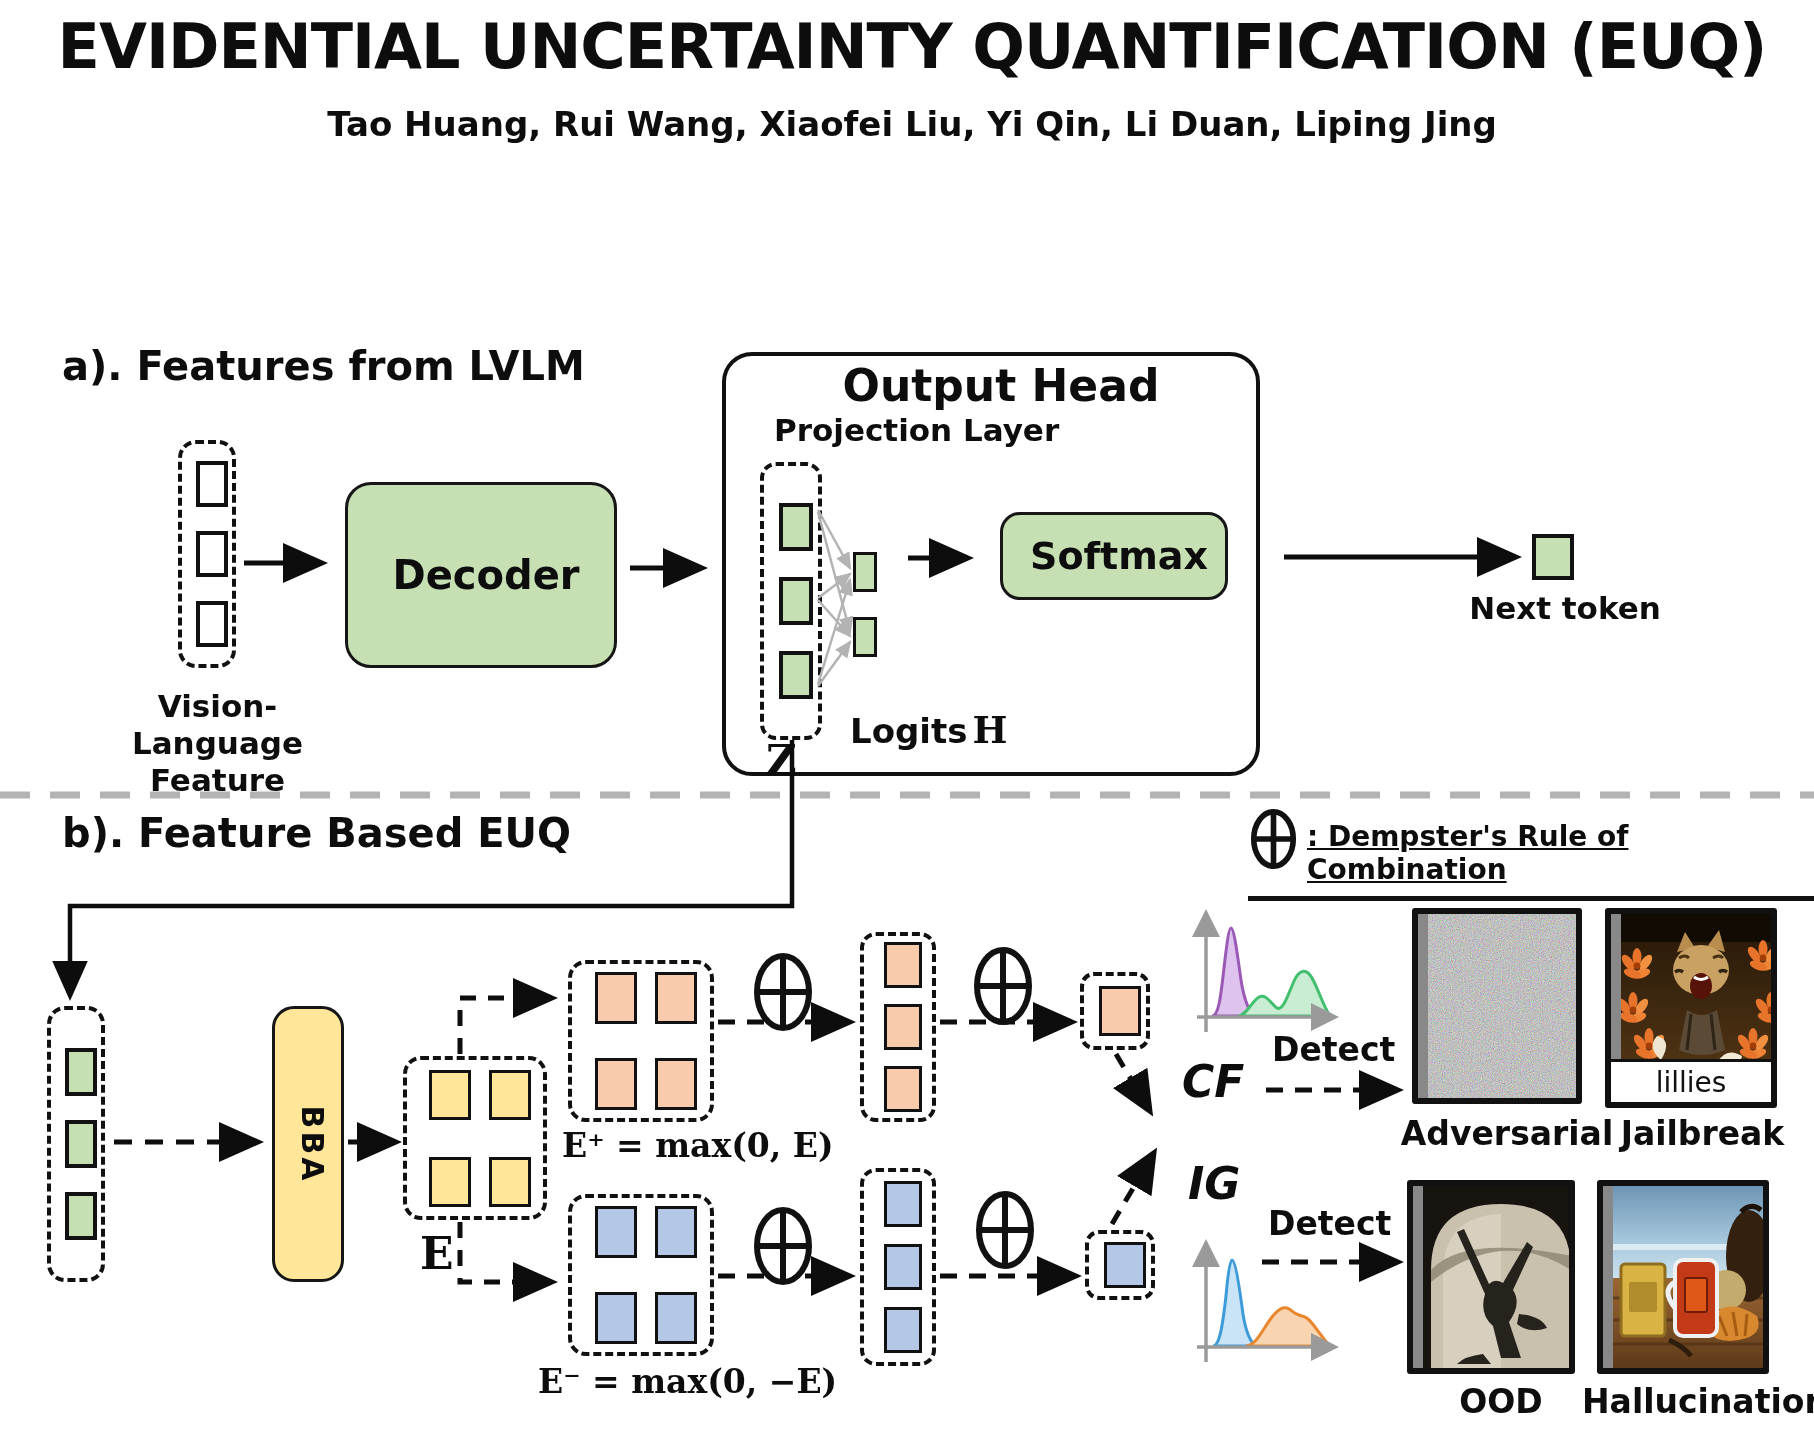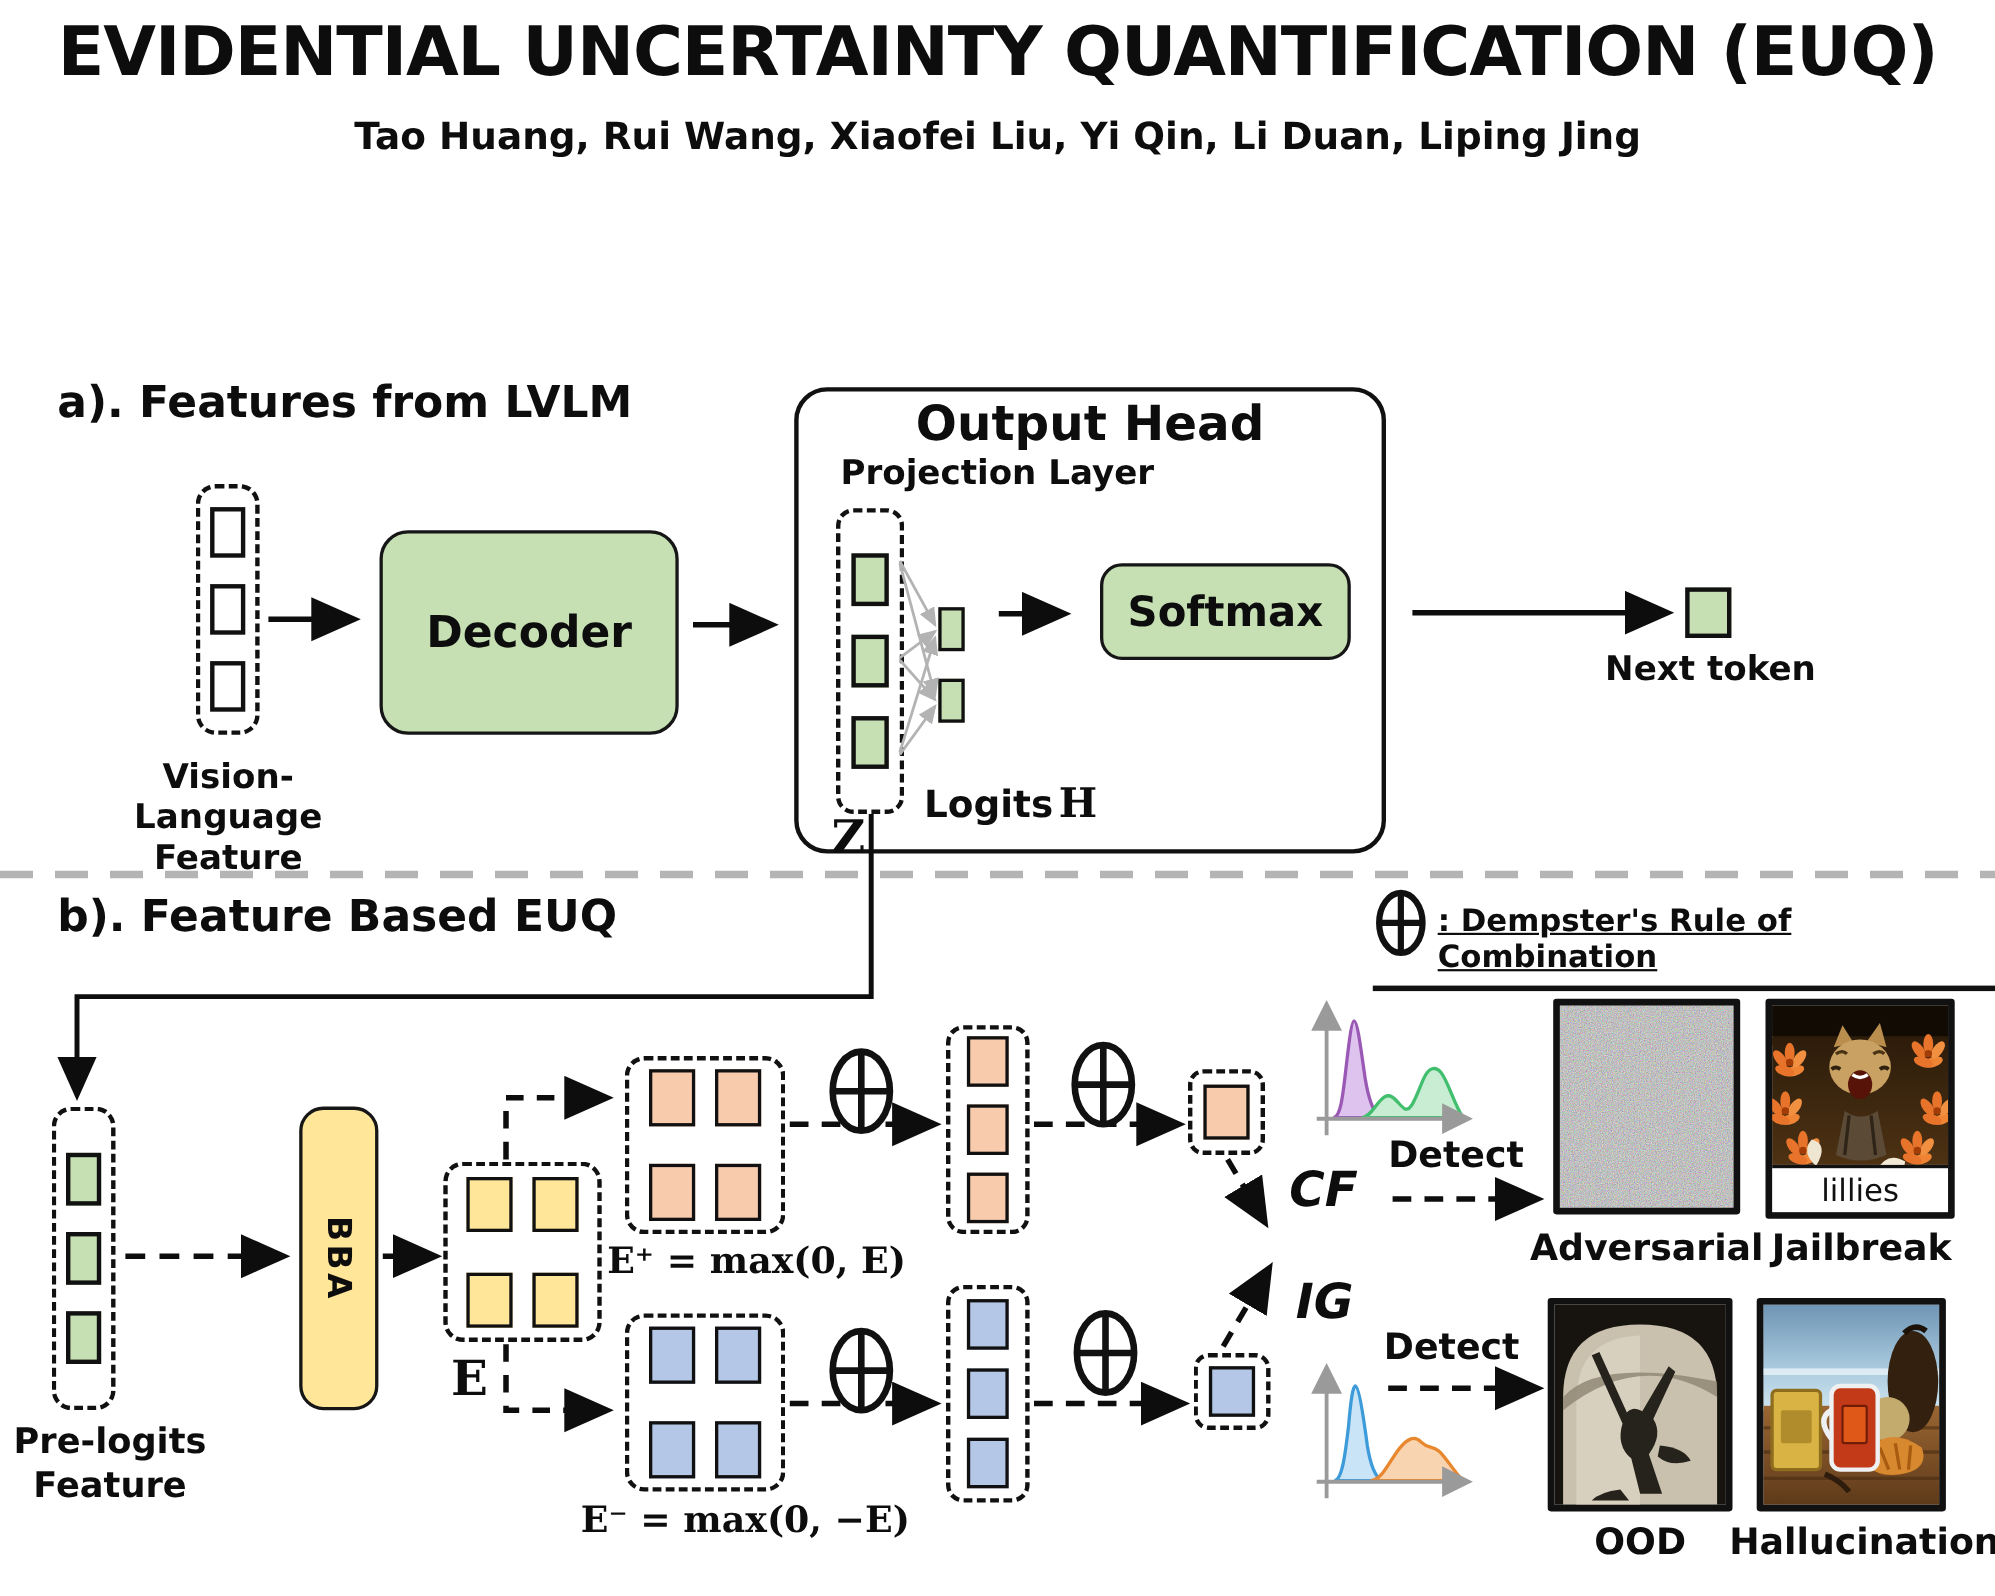--- a/index.html
+++ b/index.html
@@ -1,20 +1,20 @@
 <!DOCTYPE html>
 <html style="--feature-green: #c6e0b4; --evidence-yellow: #ffe699; --positive-orange: #f8cbad; --negative-blue: #b4c7e7; --affiliation-red: #c40000; --divider-gray: #b4b4b4; --density-purple: #9b59b6; --density-green: #41bf6e; --density-blue: #3d9bd9; --density-orange: #e8872e;"><head>
 <meta charset="utf-8">
 <style>
   html,body{margin:0;padding:0;background:#ffffff;}
   .canvas{
     position:relative;width:1814px;height:1451px;background:#fff;overflow:hidden;
     font-family:"DejaVu Sans","Liberation Sans",sans-serif;color:#0d0d0d;
   }
-  .abs{position:absolute;}
+  .abs{position:absolute;padding-left:10px;}
   .comic{font-family:"DejaVu Sans","Liberation Sans",sans-serif;font-weight:700;}
   .math{font-family:"DejaVu Serif","Liberation Serif",serif;font-weight:700;}
   .center{text-align:center;}
   
   .title{left:0;right:0;top:10px;text-align:center;font-size:62px;font-weight:800;letter-spacing:-1px;}
   .authors{left:0;right:0;top:104px;text-align:center;font-size:34px;font-weight:700;}
   .affil{left:0;right:0;top:160px;text-align:center;font-size:50px;font-weight:700;color:var(--affiliation-red,#c00000);}
   
   .dbox{border:4px dashed #111;border-radius:18px;display:flex;flex-direction:column;
         align-items:center;justify-content:center;box-sizing:border-box;background:transparent;}
@@ -97,21 +97,20 @@
       <line x1="25" y1="4" x2="25" y2="62" stroke="#111" stroke-width="6"></line>
     </svg>
     <span class="legend-text">:  Dempster's Rule of Combination</span>
   </div>
 
   <div class="abs dbox" style="left:47px;top:1006px;width:58px;height:276px;gap:24px;">
     <div class="sq sq-green" style="width:32px;height:48px;"></div>
     <div class="sq sq-green" style="width:32px;height:48px;"></div>
     <div class="sq sq-green" style="width:32px;height:48px;"></div>
   </div>
-  <div class="abs comic center" style="left:0px;top:1290px;width:200px;font-size:32px;line-height:1.25;">Pre-logits Feature</div>
 
   <div class="abs" style="left:272px;top:1006px;width:72px;height:276px;background:var(--evidence-yellow,#ffe699);border:3px solid #161616;border-radius:22px;display:flex;align-items:center;justify-content:center;box-sizing:border-box;">
     <span class="bba-label">BBA</span>
   </div>
 
   <div class="abs dbox grid2" style="left:403px;top:1056px;width:144px;height:164px;gap:18px;">
     <div class="sq sq-yellow"></div>
     <div class="sq sq-yellow"></div>
     <div class="sq sq-yellow"></div>
     <div class="sq sq-yellow"></div>

